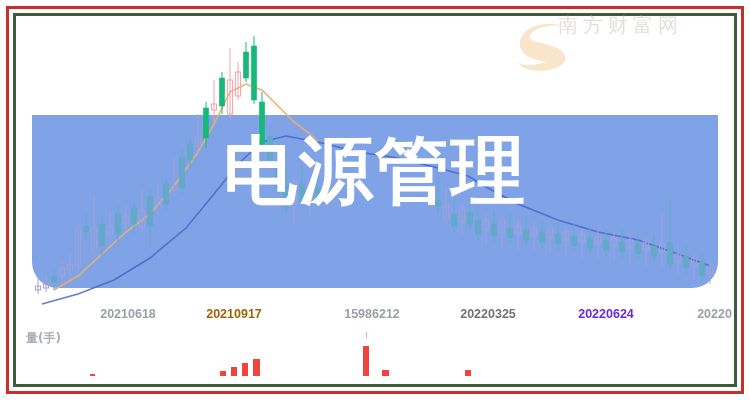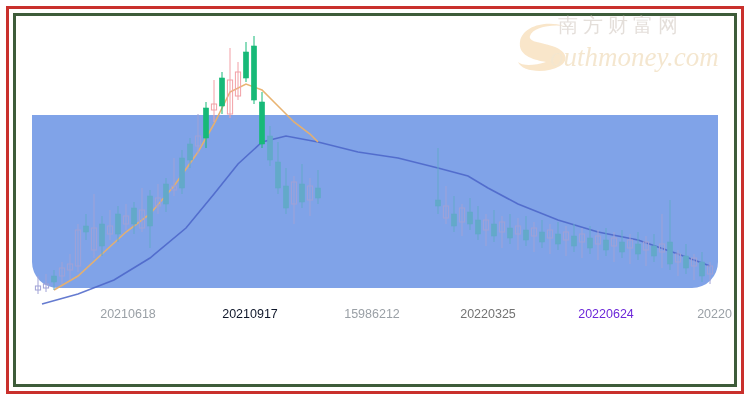--- a/index.html
+++ b/index.html
@@ -9,21 +9,21 @@
   #root{position:relative;width:750px;height:400px;background:#ffffff;}
 
   
   .frame-red{position:absolute;left:6px;top:6px;right:6px;bottom:6px;
              border:3px solid var(--red,#c9302c);box-sizing:border-box;}
   .frame-green{position:absolute;left:13px;top:13px;right:13px;bottom:13px;
                border:3px solid var(--green,#3d5c3a);box-sizing:border-box;}
 
   
   .chart-area{position:absolute;left:18px;top:18px;width:714px;height:364px;
-              overflow:hidden;}
+              overflow:hidden;font-weight:bold;}
 
   .chart-svg{position:absolute;left:0;top:0;}
 
   
   .highlight-band{position:absolute;left:14px;top:97px;width:686px;height:173px;
                   background:#80a3e8;border-bottom-left-radius:26px;
                   border-bottom-right-radius:26px;}
 
   
   .watermark{position:absolute;right:22px;top:12px;width:212px;height:66px;
@@ -207,34 +207,48 @@
         <line x1="676" y1="236" x2="676" y2="262" stroke="#a0a2d6" stroke-width="1"></line>
         <rect x="673.4" y="240" width="5.2" height="8" fill="none" stroke="#a0a2d6" stroke-width="1"></rect>
         <line x1="684" y1="234" x2="684" y2="264" stroke="#63a9c9" stroke-width="1"></line>
         <rect x="681.4" y="244" width="5.2" height="14" fill="#63a9c9" stroke="#63a9c9" stroke-width="0.6"></rect>
         <line x1="692" y1="244" x2="692" y2="266" stroke="#a0a2d6" stroke-width="1"></line>
         <rect x="689.4" y="248" width="5.2" height="8" fill="none" stroke="#a0a2d6" stroke-width="1"></rect>
       </svg>
 
     <div class="axis-labels" id="axis-labels">
         <div class="axis-label" style="left: 110px; color: rgb(154, 160, 166);">20210618</div>
-        <div class="axis-label" style="left: 232px; color: #0f172a; text-align: center;">20210917</div>
+        <div class="axis-label" style="left: 216px; color: #a16207; text-align: center;">20210917</div>
         <div class="axis-label" style="left: 354px; color: rgb(154, 160, 166);">15986212</div>
         <div class="axis-label" style="left: 470px; color: #737373;">20220325</div>
         <div class="axis-label" style="left: 588px; color: #6d28d9;">20220624</div>
         <div class="axis-label" style="left: 700px; color: rgb(154, 160, 166);">202209</div>
       </div>
 
+    <div class="vol-pane">
+      <div class="vol-title">量(手)</div>
+      <div id="vol-bars" style="position:absolute;left:0;top:0;width:714px;height:52px;">
+          <div class="vol-bar" style="left: 72px; width: 5px; height: 2px; background: rgb(240, 69, 63);"></div>
+          <div class="vol-bar" style="left: 202px; width: 6px; height: 5px; background: rgb(240, 69, 63);"></div>
+          <div class="vol-bar" style="left: 213px; width: 6px; height: 9px; background: rgb(240, 69, 63);"></div>
+          <div class="vol-bar" style="left: 224px; width: 6px; height: 13px; background: rgb(240, 69, 63);"></div>
+          <div class="vol-bar" style="left: 235px; width: 7px; height: 17px; background: rgb(240, 69, 63);"></div>
+          <div class="vol-bar" style="left: 345px; width: 6px; height: 30px; background: rgb(240, 69, 63);"></div>
+          <div class="vol-bar" style="left: 364px; width: 7px; height: 6px; background: rgb(240, 69, 63);"></div>
+          <div class="vol-bar" style="left: 447px; width: 6px; height: 6px; background: rgb(240, 69, 63);"></div>
+          <div class="vol-wick" style="left: 348px; top: 2px; height: 6px;"></div>
+        </div>
+    </div>
 
   </div>
 
   <div class="watermark">
     <svg class="wm-swoosh" width="56" height="58" viewBox="0 0 56 58">
       <path d="M48 10 C30 4 6 10 4 26 C2 40 18 44 30 46 C18 50 6 50 2 46
                C6 56 30 58 44 50 C54 44 50 34 36 30 C24 26 12 26 14 20
                C16 12 34 8 48 10 Z" fill="#f3cf9a" opacity="0.95"></path>
     </svg>
     <div class="wm-cn">南方财富网</div>
-    <div class="wm-en">outhmoney.com</div>
   </div>
 
+  <div class="overlay-title" style="color: rgb(255, 255, 255);">电源管理</div>
 
 </div>
 
 </body></html>

